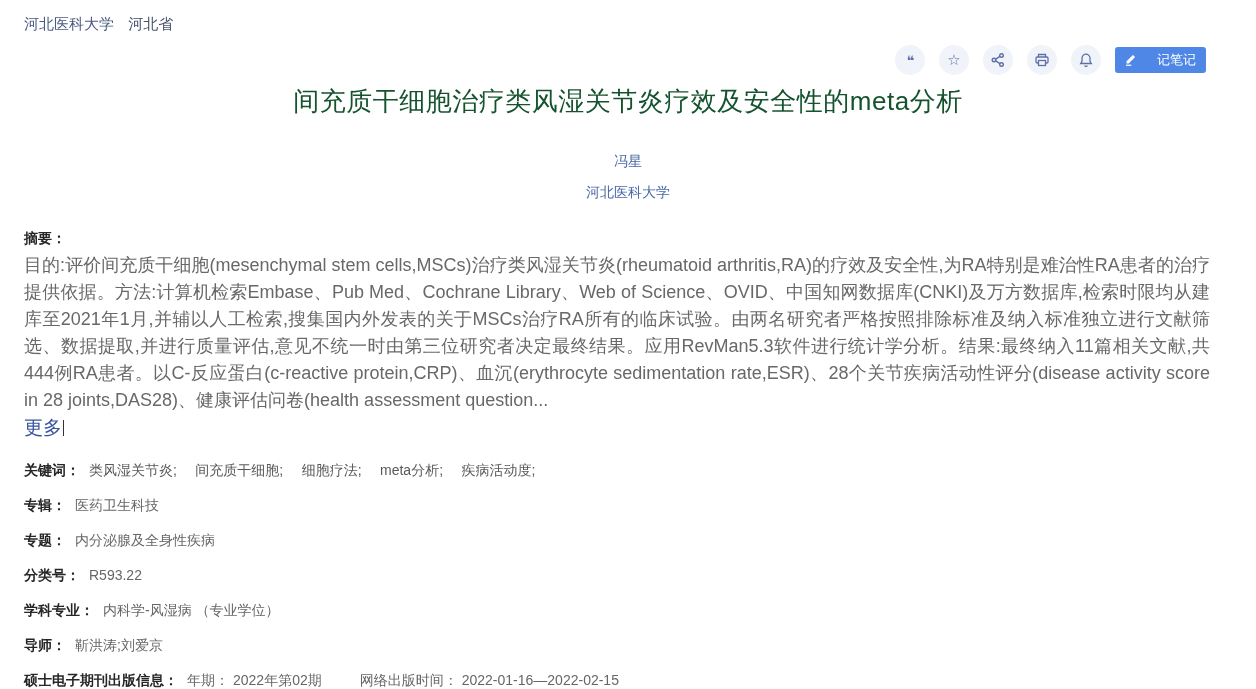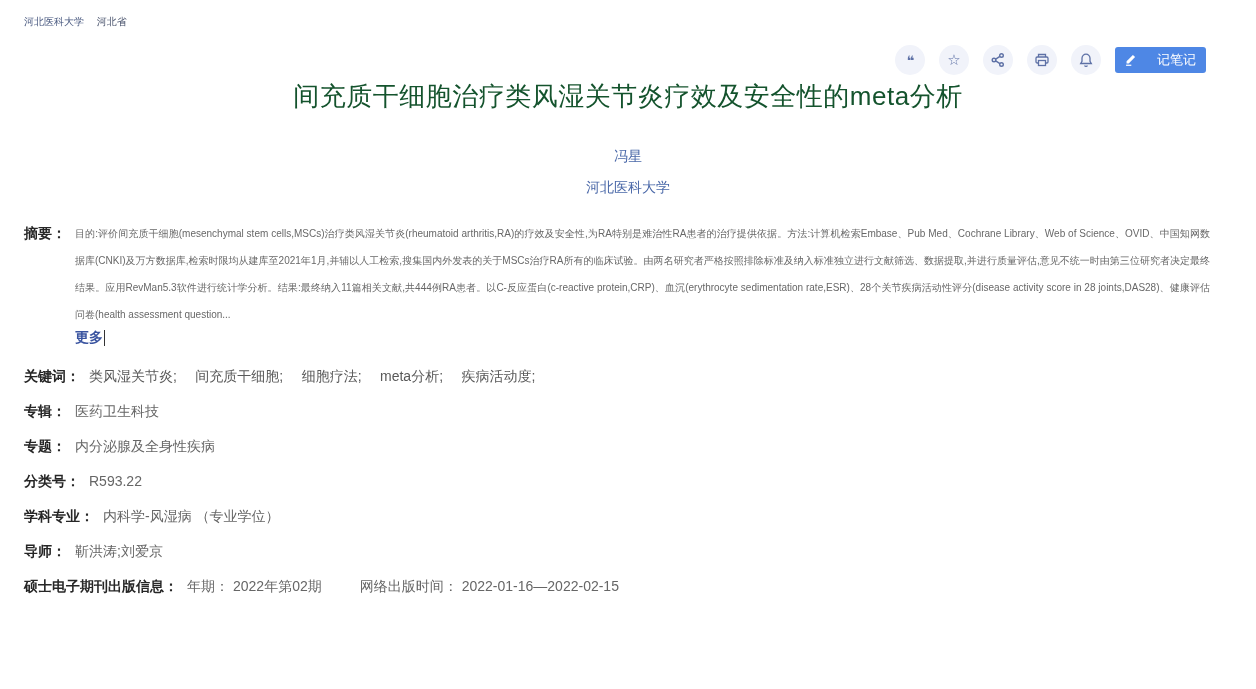--- a/index.html
+++ b/index.html
@@ -1,21 +1,21 @@
 <!DOCTYPE html>
 <html><head>
 <meta charset="utf-8">
 <style>
   * { margin:0; padding:0; box-sizing:border-box; }
   html,body { background:#fff; }
   body { font-family:"Liberation Sans","DejaVu Sans",sans-serif; }
   .page { position:relative; width:1256px; height:689px; overflow:hidden; background:#ffffff; }
 
   
-  .breadcrumb { padding:15px 0 0 24px; font-size:10px; }
+  .breadcrumb { padding:15px 0 0 24px; font-size:15px; }
   .breadcrumb a { text-decoration:none; color:#4a5a80; cursor:pointer; }
   .breadcrumb a.province { margin-left:10px; color:#47516b; }
 
   
   .toolbar { position:absolute; top:45px; right:50px; display:flex; align-items:center; gap:14px; }
   .icon-btn { width:30px; height:30px; border:none; border-radius:50%; background:#f1f3fa;
               display:flex; align-items:center; justify-content:center; cursor:pointer; padding:0; }
   .icon-btn .glyph { color:#5e71a6; font-size:15px; line-height:1; font-family:"DejaVu Sans",sans-serif; }
   .icon-btn .glyph.quote { font-size:13px; font-weight:bold; letter-spacing:-1px; }
   .icon-btn svg { display:block; }
@@ -24,26 +24,26 @@
   .note-btn svg { display:block; }
 
   
   .title { margin-top:50px; text-align:center; font-size:26px; font-weight:400; color:#14532d; letter-spacing:0.5px; }
   .center-line { text-align:center; }
   .center-line.author { margin-top:33px; }
   .center-line.inst { margin-top:12px; }
   .center-line a { color:#4a68a8; font-size:14px; text-decoration:none; cursor:pointer; }
 
   
-  .abstract-row { display:flex; margin:23px 46px 0 24px; }
+  .abstract-row { display:flex; margin:23px 46px 0 24px;flex-direction:column; }
   .label { flex:0 0 auto; font-weight:700; color:#262626; font-size:14px; line-height:27px; margin-right:9px; white-space:nowrap; }
   .abstract-body { flex:1 1 auto; }
-  .abstract-text { font-size:10px; line-height:27px; color:#686868; text-align:justify; }
+  .abstract-text { font-size:18px; line-height:27px; color:#686868; text-align:justify; }
   .more-line { margin-top:1px; display:flex; align-items:center; }
-  .more { color:#3a54a0; font-size:14px; text-decoration:none; cursor:pointer;font-weight:bold; }
+  .more { color:#3a54a0; font-size:19px; text-decoration:none; cursor:pointer; }
   .cursor-bar { display:inline-block; width:1px; height:16px; background:#333; margin-left:1px; }
 
   
   .meta-row { display:flex; align-items:baseline; margin:0 46px 0 24px; margin-top:15px; line-height:20px; }
   .meta-row .label { line-height:20px; }
   .meta-row .value { font-size:14px; color:#666; }
   .kw-list a { color:#595959; font-size:14px; text-decoration:none; margin-right:14px; cursor:pointer; }
   .pub-row .sub { color:#666; font-size:14px; }
   .pub-row .sub-label { margin-right:4px;text-align:center; }
   .pub-row .gap { display:inline-block; width:38px; }

